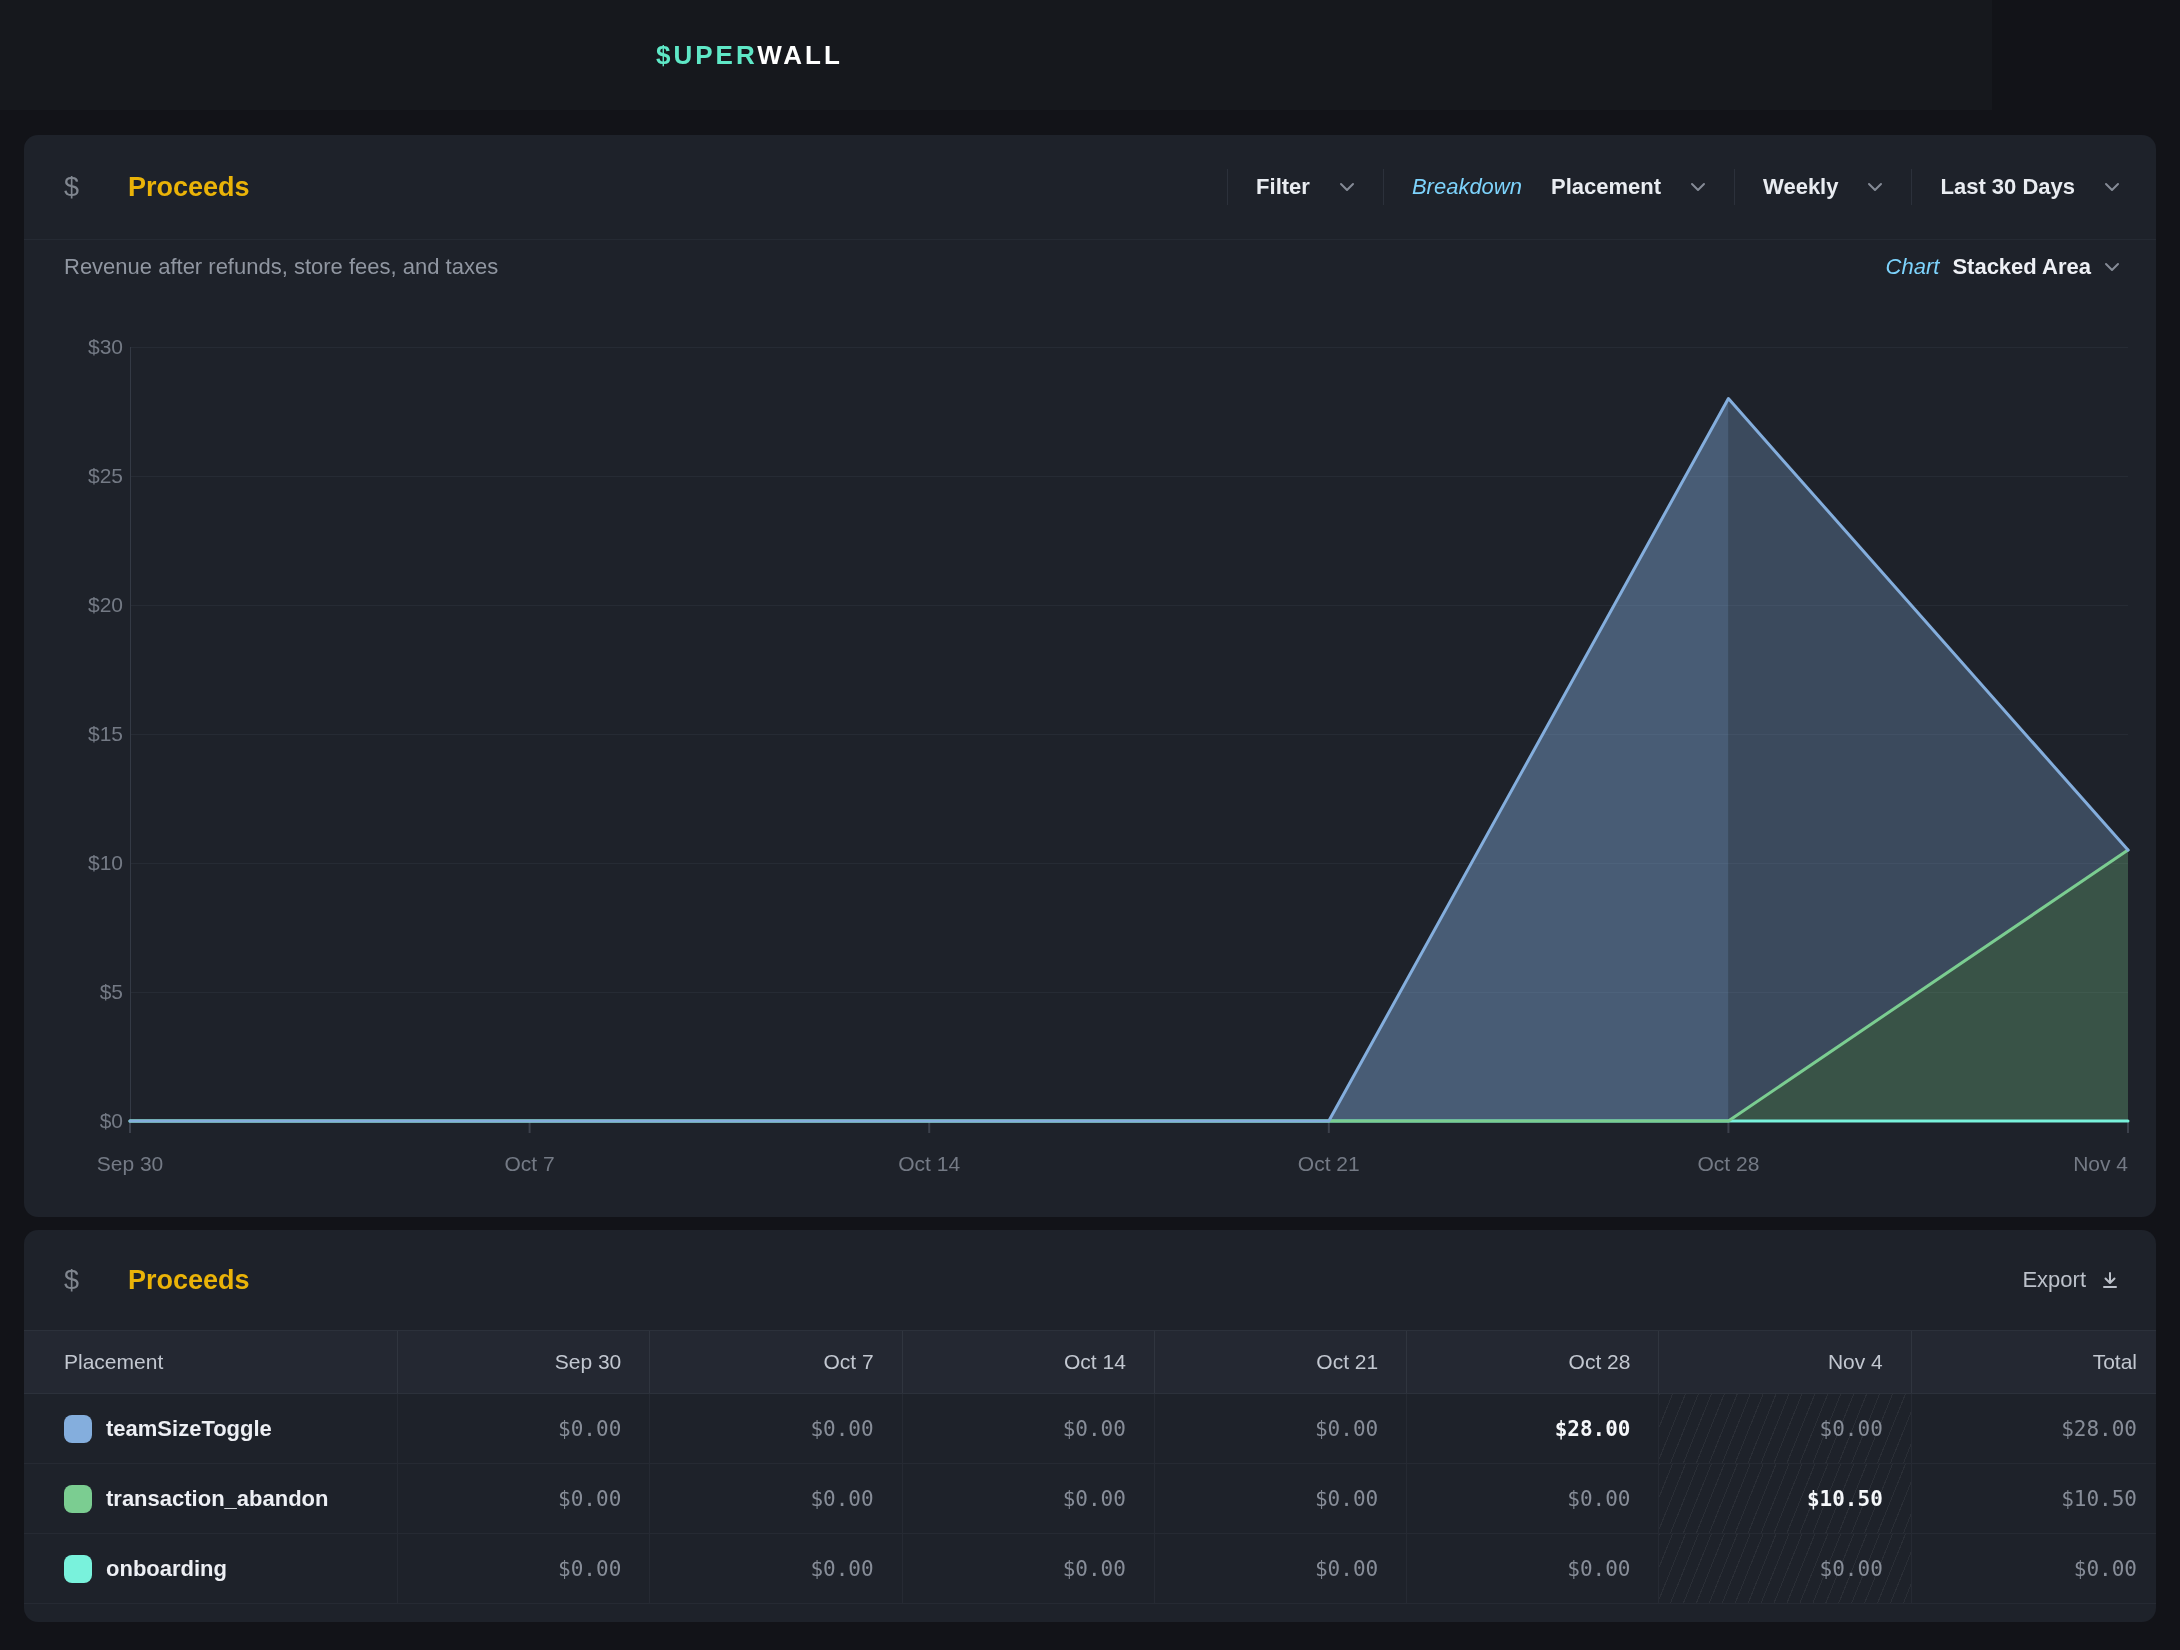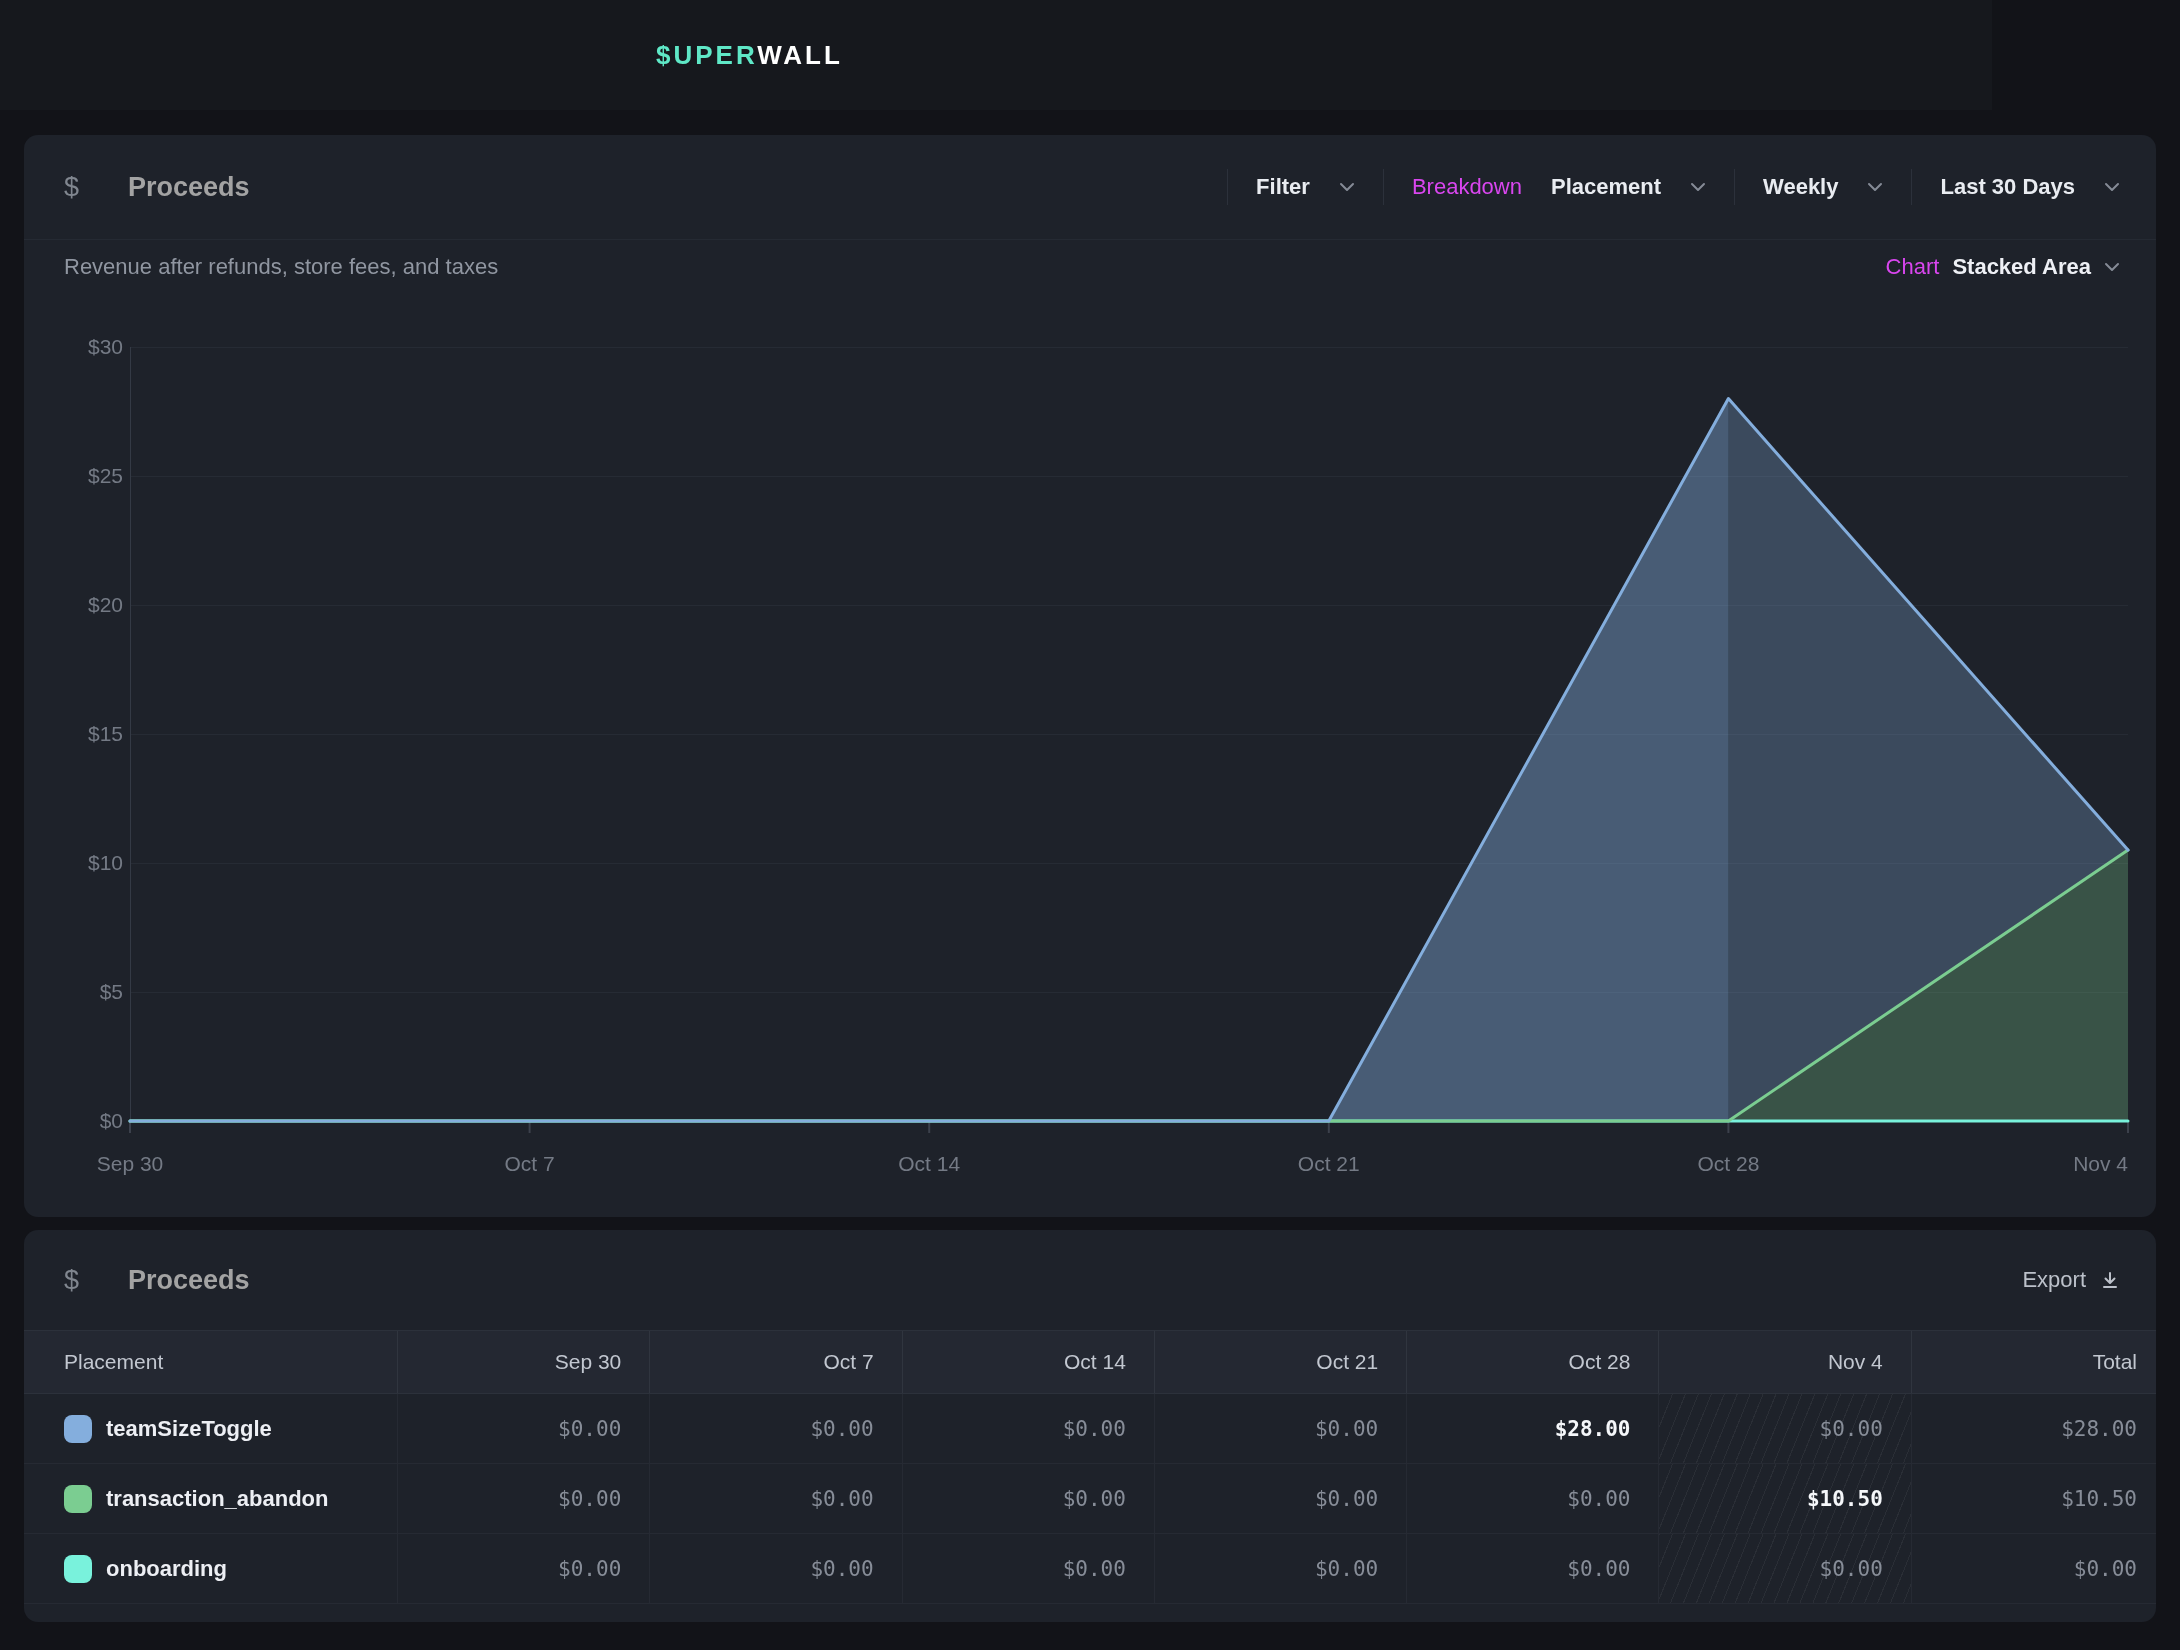--- a/index.html
+++ b/index.html
@@ -15,25 +15,25 @@
   .logo .lg1{color:#5fe8c7;}
   .logo .lg2{color:#ffffff;}
   
   .card{position:absolute;left:24px;width:2132px;background:#1e222a;border-radius:14px;}
   #chart-card{top:135px;height:1082px;}
   #table-card{top:1230px;height:392px;}
   .card-header{height:104px;display:flex;align-items:center;padding:0 36px 0 40px;
                border-bottom:1px solid #252a33;}
   #table-card .card-header{border-bottom:none;height:100px;}
   .dollar-icon{color:#80868f;font-size:27px;font-weight:500;width:30px;}
-  .card-title{font-size:27px;font-weight:700;color:#a3a3a3;margin-left:34px;}
+  .card-title{font-size:27px;font-weight:700;color:#eab308;margin-left:34px;}
   .controls{margin-left:auto;display:flex;align-items:center;}
   .ctl{display:flex;align-items:center;gap:29px;padding:0 28px;font-size:22px;
        font-weight:600;color:#e9ecf1;cursor:pointer;white-space:nowrap;}
-  .muted{color:#d946ef;font-weight:400;}
+  .muted{color:#7dd3fc;font-weight:400;font-style:italic;}
   .vdiv{width:1px;height:36px;background:#2c313b;}
   .chev{display:block;}
   
   .sub-row{position:absolute;left:40px;right:36px;top:102px;height:60px;
            display:flex;align-items:center;justify-content:space-between;}
   .subtitle{font-size:22px;color:#9096a1;}
   .chart-type{display:flex;align-items:center;gap:13px;font-size:22px;font-weight:600;
               color:#eef0f5;cursor:pointer;}
   
   .plot{position:absolute;left:106px;top:212px;width:1998px;height:774px;}

